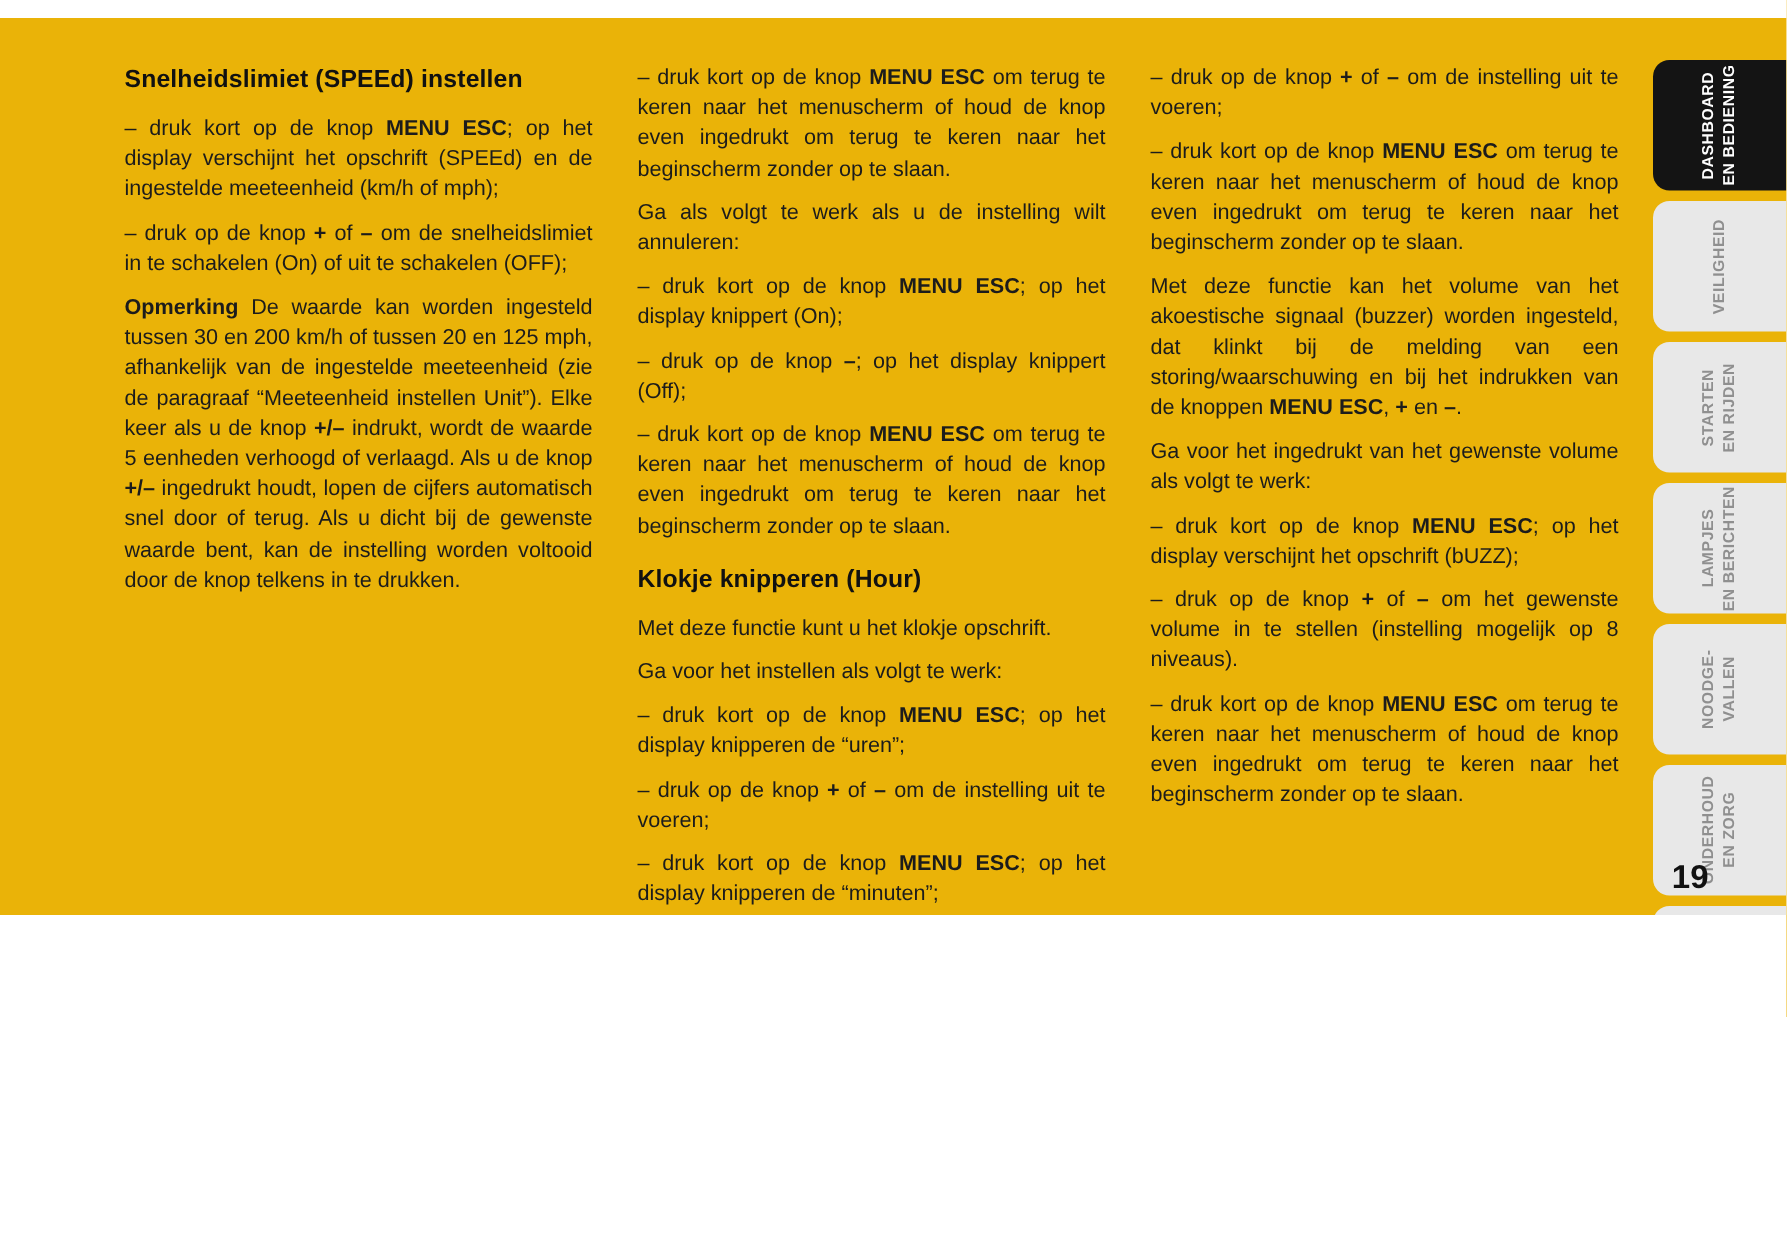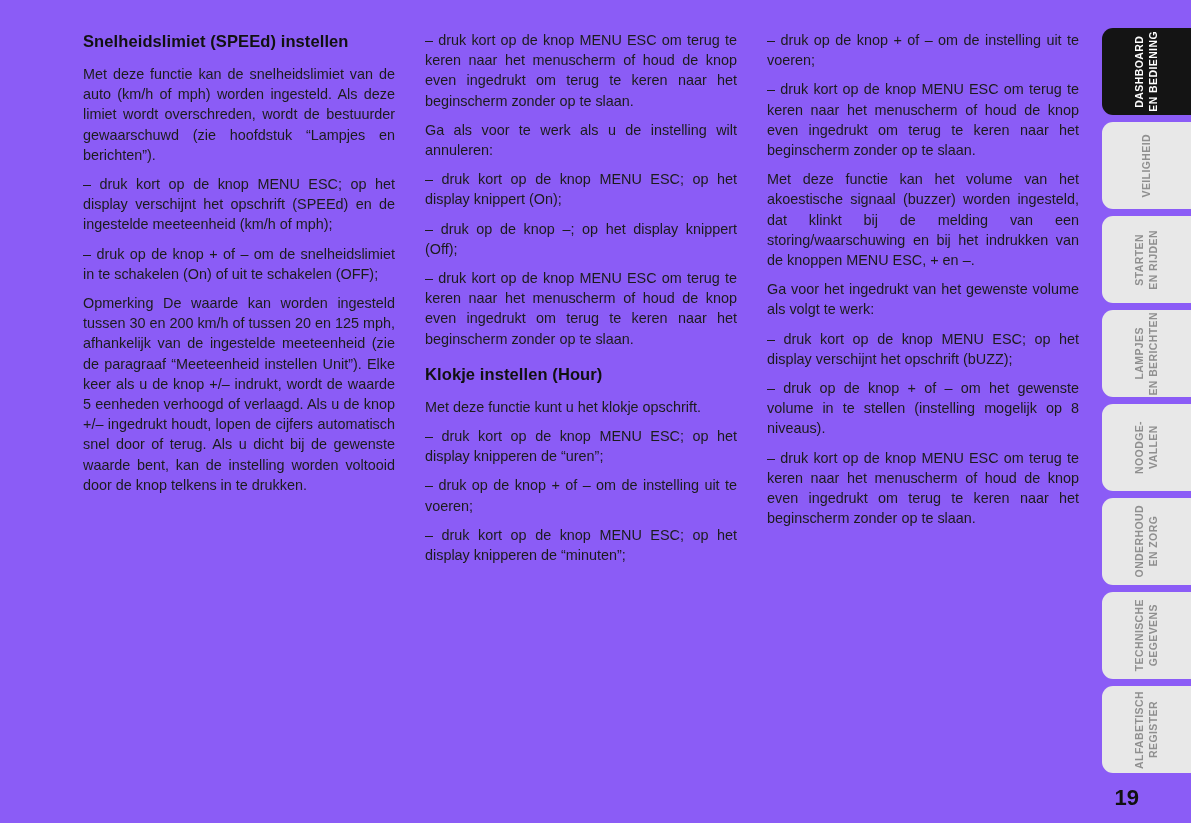--- a/index.html
+++ b/index.html
@@ -1,23 +1,24 @@
 <!DOCTYPE html>
 <html><head>
 <meta charset="utf-8">
 <style>
   html, body { margin: 0; padding: 0; background: #ffffff; }
   .page {
     position: relative;
     width: 1191px;
-    height: 823px;
-    background: #8b5cf6;
+    height: 598px;
+    background: #eab308;
     font-family: "Liberation Sans", sans-serif;
     color: #1c1c1c;
     overflow: hidden;
+    margin-top: 12px;
   }
   .content {
     position: absolute;
     left: 83px;
     top: 30px;
     width: 996px;
     display: flex;
     gap: 30px;
   }
   .col { width: 312px; }
@@ -28,21 +29,21 @@
     letter-spacing: 0.1px;
     color: #111;
   }
   .col > .heading:first-child { margin-top: 2px; }
   .para {
     font-size: 14.4px;
     line-height: 20.2px;
     margin: 0 0 9px 0;
     text-align: justify;
   }
-  .para b { font-weight: 400; }
+  .para b { font-weight: 700; }
   .sidebar {
     position: absolute;
     right: 0;
     top: 28px;
     width: 89px;
     display: flex;
     flex-direction: column;
     gap: 7px;
   }
   .tab {
@@ -78,33 +79,33 @@
     color: #111;
   }
 </style>
 </head>
 <body>
 
 <div class="page">
   <div class="content">
     <div class="col">
         <h2 class="heading">Snelheidslimiet (SPEEd) instellen</h2>
-        <p class="para">Met deze functie kan de snelheidslimiet van de auto (km/h of mph) worden ingesteld. Als deze limiet wordt overschreden, wordt de bestuurder gewaarschuwd (zie hoofdstuk “Lampjes en berichten”).</p>
         <p class="para">– druk kort op de knop <b>MENU ESC</b>; op het display verschijnt het opschrift (SPEEd) en de ingestelde meeteenheid (km/h of mph);</p>
         <p class="para">– druk op de knop <b>+</b> of <b>–</b> om de snelheidslimiet in te schakelen (On) of uit te schakelen (OFF);</p>
         <p class="para"><b>Opmerking</b> De waarde kan worden ingesteld tussen 30 en 200 km/h of tussen 20 en 125 mph, afhankelijk van de ingestelde meeteenheid (zie de paragraaf “Meeteenheid instellen Unit”). Elke keer als u de knop <b>+/–</b> indrukt, wordt de waarde 5 eenheden verhoogd of verlaagd. Als u de knop <b>+/–</b> ingedrukt houdt, lopen de cijfers automatisch snel door of terug. Als u dicht bij de gewenste waarde bent, kan de instelling worden voltooid door de knop telkens in te drukken.</p>
       </div>
     <div class="col">
         <p class="para">– druk kort op de knop <b>MENU ESC</b> om terug te keren naar het menuscherm of houd de knop even ingedrukt om terug te keren naar het beginscherm zonder op te slaan.</p>
-        <p class="para">Ga als voor te werk als u de instelling wilt annuleren:</p>
+        <p class="para">Ga als volgt te werk als u de instelling wilt annuleren:</p>
         <p class="para">– druk kort op de knop <b>MENU ESC</b>; op het display knippert (On);</p>
         <p class="para">– druk op de knop <b>–</b>; op het display knippert (Off);</p>
         <p class="para">– druk kort op de knop <b>MENU ESC</b> om terug te keren naar het menuscherm of houd de knop even ingedrukt om terug te keren naar het beginscherm zonder op te slaan.</p>
-        <h2 class="heading">Klokje instellen (Hour)</h2>
+        <h2 class="heading">Klokje knipperen (Hour)</h2>
         <p class="para">Met deze functie kunt u het klokje opschrift.</p>
+        <p class="para">Ga voor het instellen als volgt te werk:</p>
         <p class="para">– druk kort op de knop <b>MENU ESC</b>; op het display knipperen de “uren”;</p>
         <p class="para">– druk op de knop <b>+</b> of <b>–</b> om de instelling uit te voeren;</p>
         <p class="para">– druk kort op de knop <b>MENU ESC</b>; op het display knipperen de “minuten”;</p>
       </div>
     <div class="col">
         <p class="para">– druk op de knop <b>+</b> of <b>–</b> om de instelling uit te voeren;</p>
         <p class="para">– druk kort op de knop <b>MENU ESC</b> om terug te keren naar het menuscherm of houd de knop even ingedrukt om terug te keren naar het beginscherm zonder op te slaan.</p>
         <p class="para">Met deze functie kan het volume van het akoestische signaal (buzzer) worden ingesteld, dat klinkt bij de melding van een storing/waarschuwing en bij het indrukken van de knoppen <b>MENU ESC</b>, <b>+</b> en <b>–</b>.</p>
         <p class="para">Ga voor het ingedrukt van het gewenste volume als volgt te werk:</p>
         <p class="para">– druk kort op de knop <b>MENU ESC</b>; op het display verschijnt het opschrift (bUZZ);</p>

